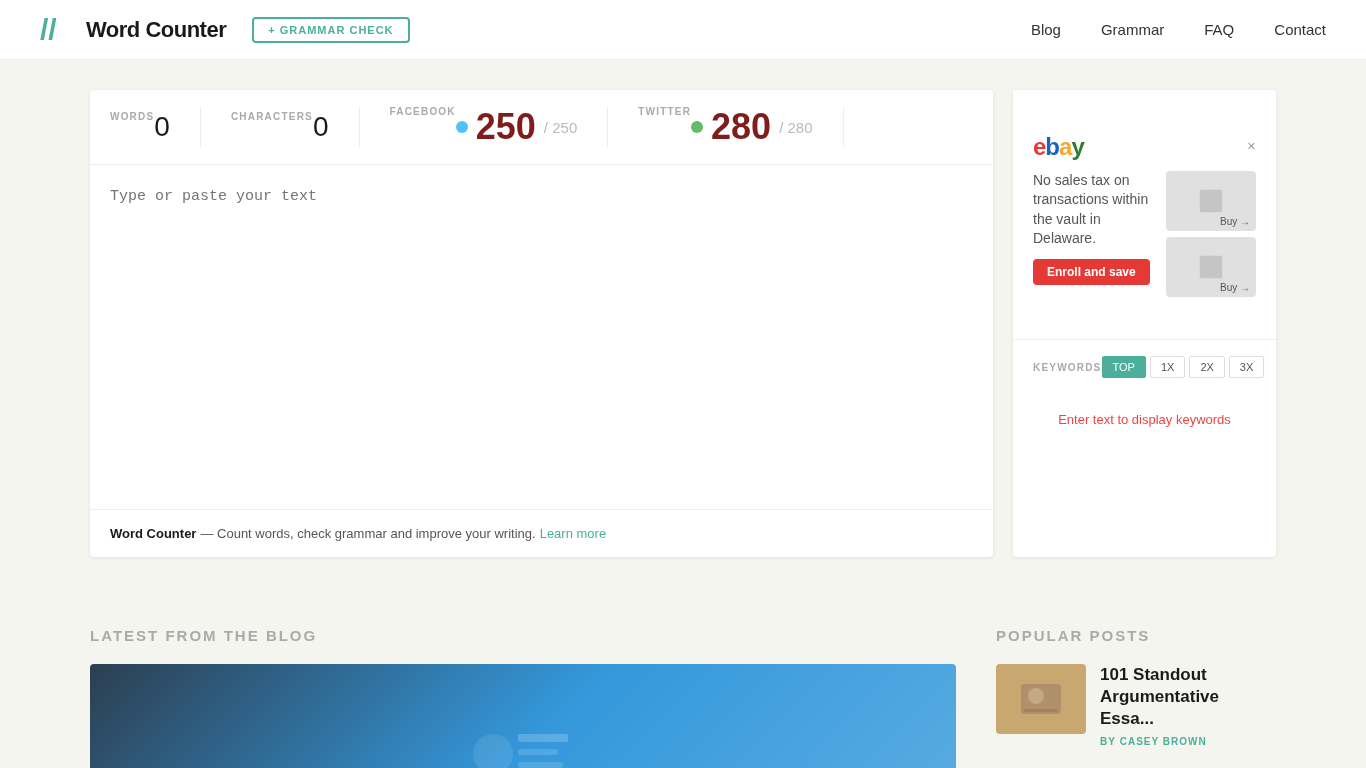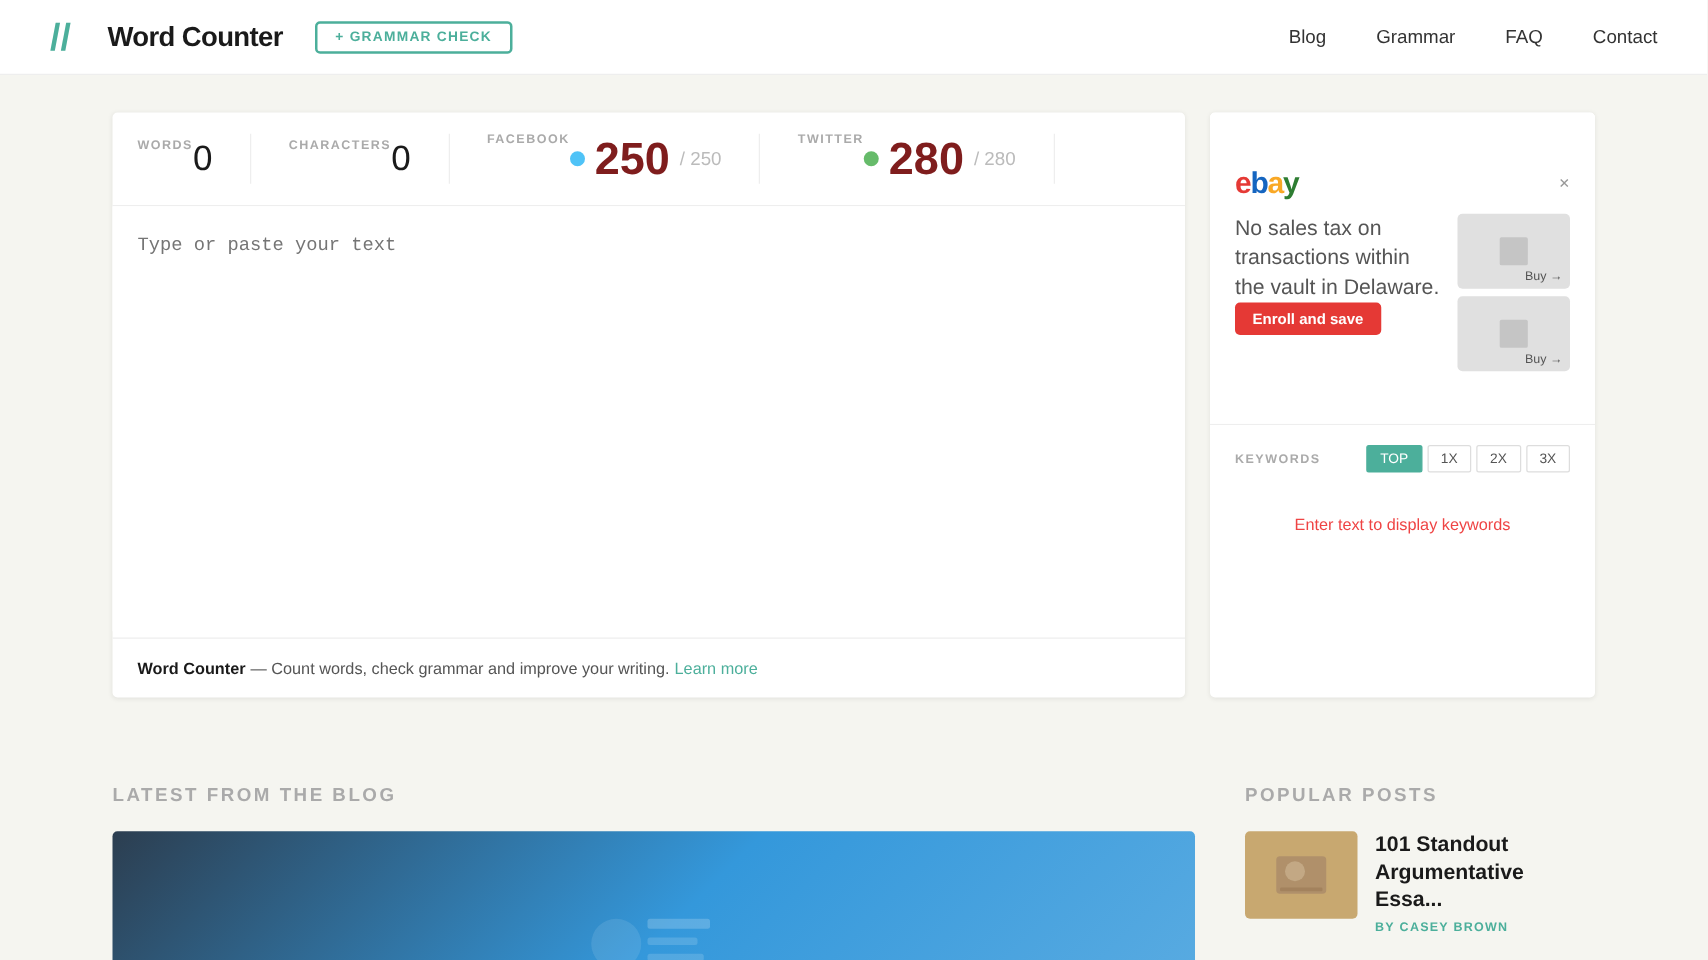--- a/index.html
+++ b/index.html
@@ -158,21 +158,21 @@
       color: #1a1a1a;
       font-weight: 700;
     }
     .panel-footer a {
       color: #4caf9b;
       text-decoration: none;
     }
 
     
     .right-panel {
-      width: 308px;
+      width: 263px;
       background: #fff;
       border-radius: 4px;
       box-shadow: 0 1px 4px rgba(0,0,0,0.08);
       overflow: hidden;
     }
 
     
     .ad-placeholder {
       width: 100%;
       height: 250px;
@@ -220,23 +220,24 @@
       flex: 1;
     }
     .ad-title {
       font-size: 18px;
       font-weight: 700;
       color: #1a1a1a;
       line-height: 1.2;
       margin-bottom: 8px;
     }
     .ad-desc {
-      font-size: 17px;
+      font-size: 14px;
       color: #555;
       line-height: 1.4;
+      margin-bottom: 10px;
     }
     .ad-btn {
       background: #e53935;
       color: #fff;
       border: none;
       padding: 6px 14px;
       border-radius: 4px;
       font-size: 12px;
       cursor: pointer;
       font-weight: 600;

